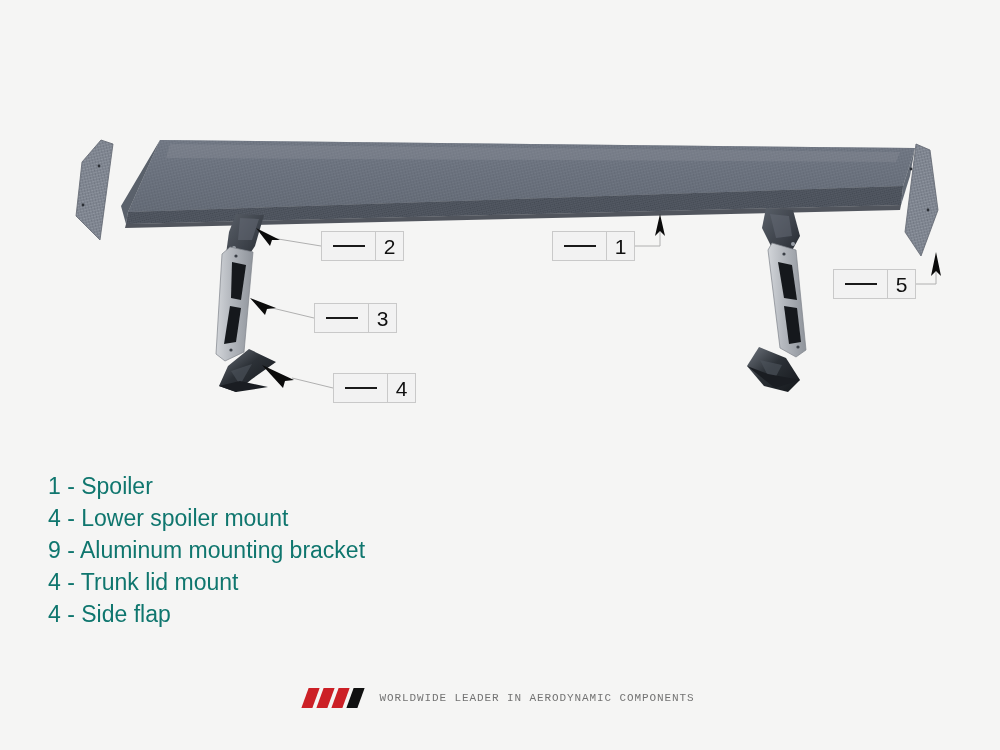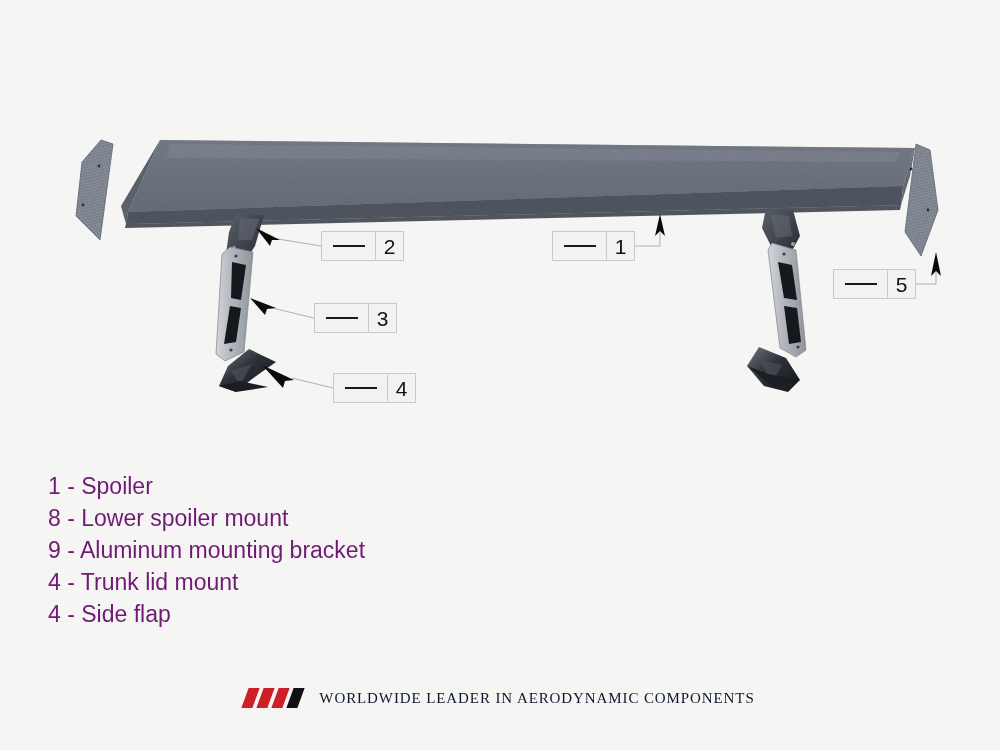--- a/index.html
+++ b/index.html
@@ -67,21 +67,21 @@
   
   #legend {
     position: absolute;
     left: 48px;
     top: 470px;
     width: 520px;
   }
   #legend .legend-row {
     font-family: "Liberation Sans", sans-serif;
     font-size: 23px;
-    color: #701a75;
+    color: #0f766e;
     line-height: 32px;
     white-space: nowrap;
   }
 
   
   #footer {
     position: absolute;
     left: 0;
     top: 688px;
     width: 1000px;
@@ -95,24 +95,24 @@
     margin-right: 14px;
   }
   #footer .logo-bars span {
     display: block;
     width: 11px;
     height: 20px;
     margin-right: 4px;
     transform: skewX(-20deg);
   }
   #footer .tagline {
-    font-family: Liberation Serif, serif;
-    font-size: 15px;
+    font-family: Liberation Mono, monospace;
+    font-size: 11px;
     letter-spacing: 0.9px;
-    color: #0f172a;
+    color: #737373;
     white-space: nowrap;
   }
 </style>
 </head>
 <body>
 
 <div id="canvas">
 
   <svg id="product" viewBox="0 0 1000 750">
     <defs>
@@ -274,21 +274,21 @@
   </div>
   <div class="callout" style="left:833px; top:269px;">
     <span class="dashcell">
         <i></i>
       </span>
     <span class="numcell">5</span>
   </div>
 
   <div id="legend">
     <div class="legend-row">1 - Spoiler</div>
-    <div class="legend-row">8 - Lower spoiler mount</div>
+    <div class="legend-row">4 - Lower spoiler mount</div>
     <div class="legend-row">9 - Aluminum mounting bracket</div>
     <div class="legend-row">4 - Trunk lid mount</div>
     <div class="legend-row">4 - Side flap</div>
   </div>
 
   <div id="footer">
     <span class="logo-bars">
       <span style="background:#cc2026;"></span>
       <span style="background:#cc2026;"></span>
       <span style="background:#cc2026;"></span>

